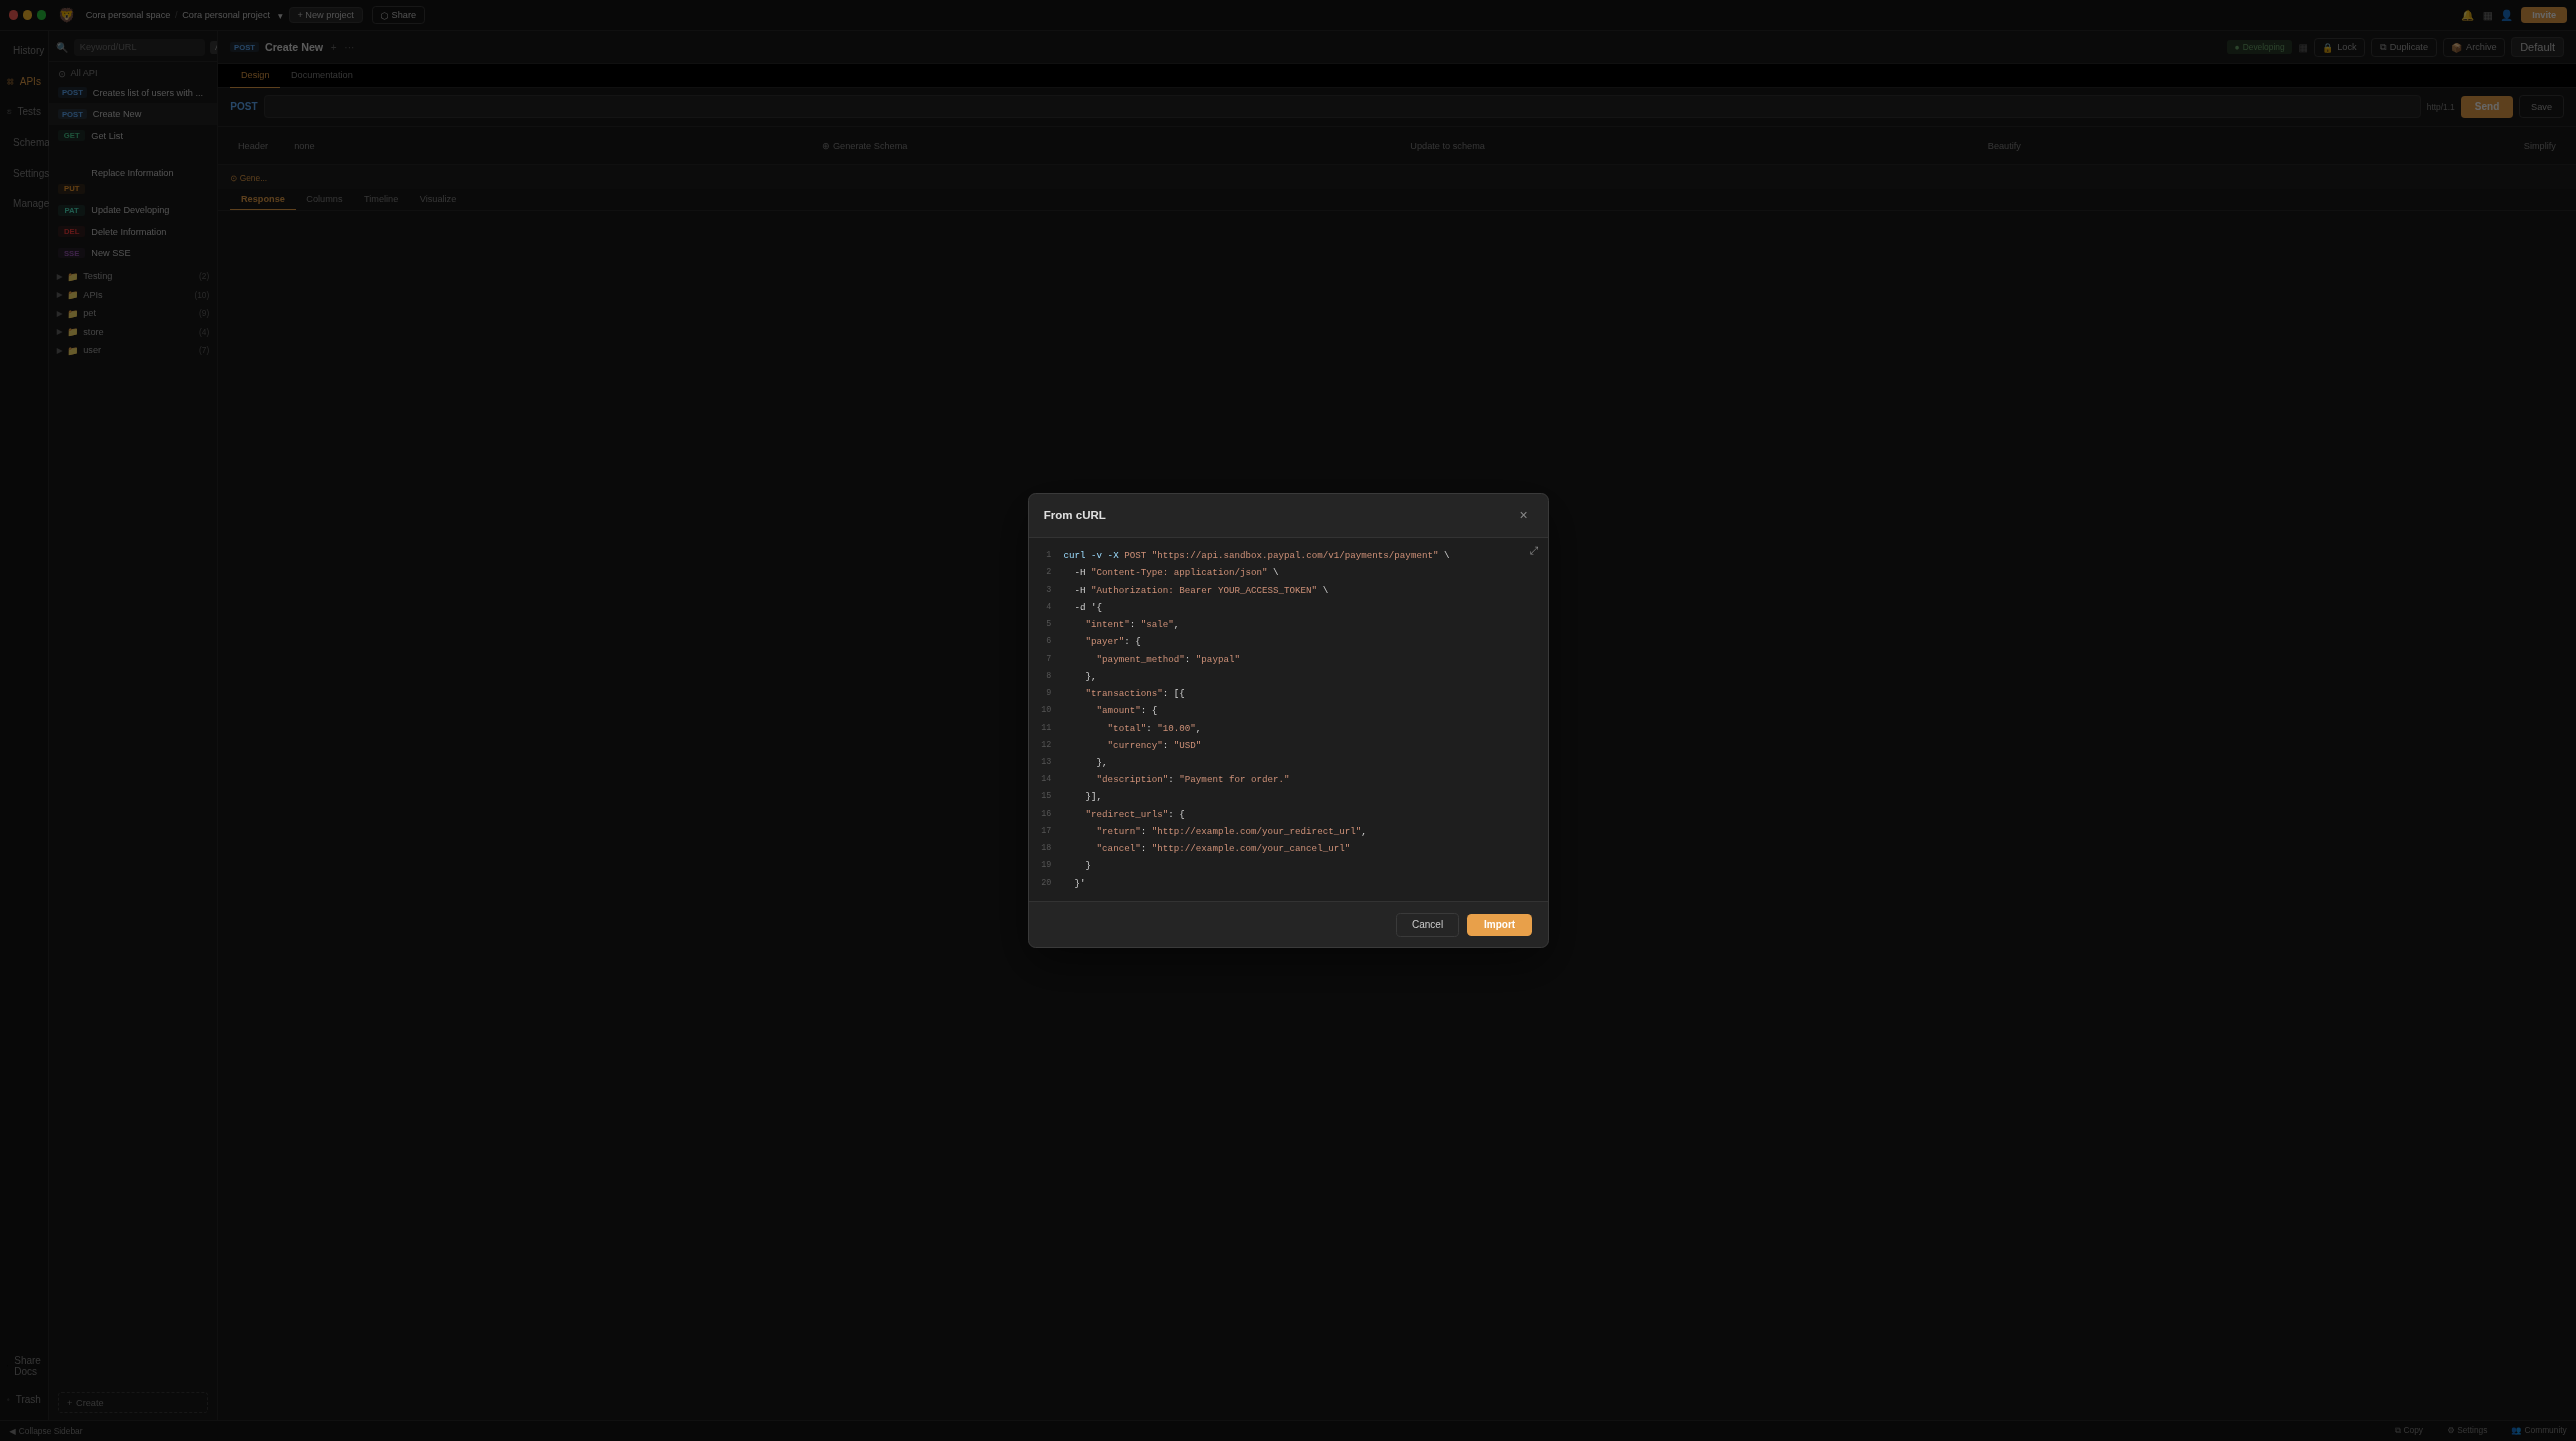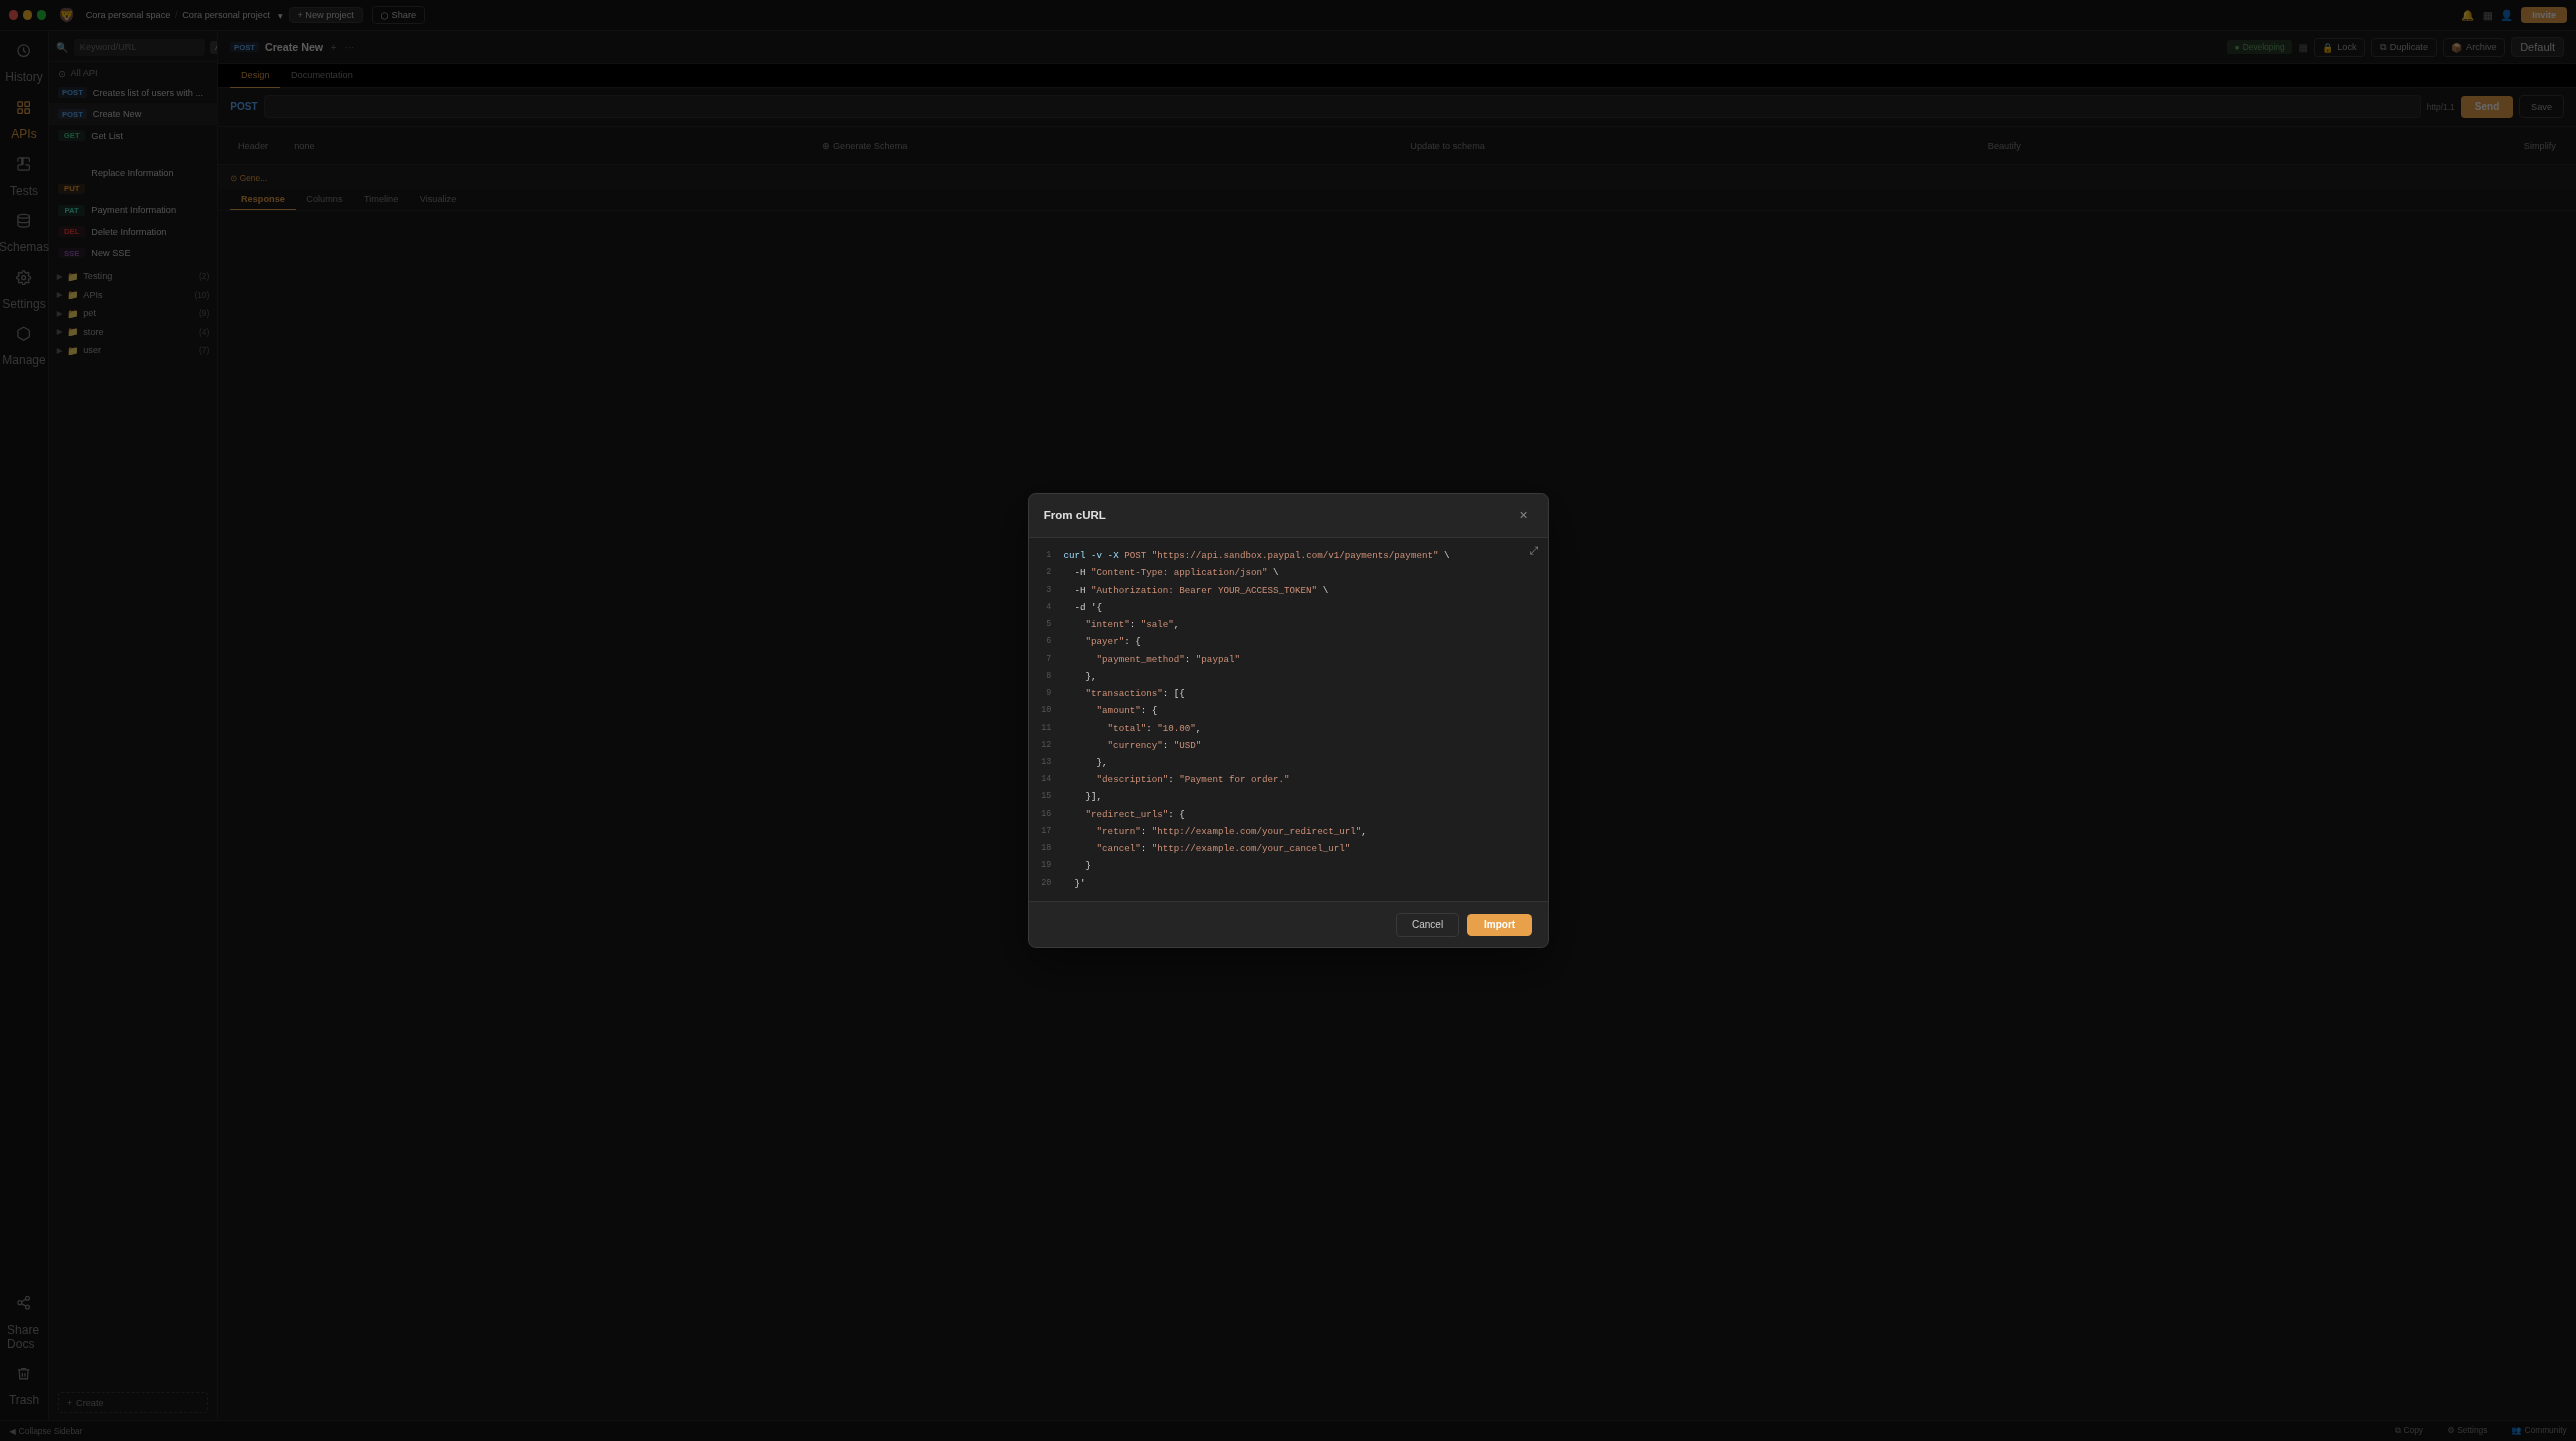--- a/index.html
+++ b/index.html
@@ -72,23 +72,23 @@
       background: #141414;
       border-right: 0.8px solid #2a2a2a;
       display: flex;
       flex-direction: column;
       align-items: center;
       padding: 6.1px 0;
       gap: 3.1px;
       flex-shrink: 0;
     }
     .icon-sidebar-item {
-      display: flex; flex-direction: column; align-items: center;
-      gap: 12px; padding: 6.1px 3.1px; border-radius: 4.6px;
-      cursor: pointer; width: 40px; color: #888; font-size: 12px;
+      display: flex; flex-direction: row; align-items: center;
+      gap: 6px; padding: 6.1px 3.1px; border-radius: 4.6px;
+      cursor: pointer; width: 40px; color: #888; font-size: 10px;
     }
     .icon-sidebar-item.active { color: #e8a04a; }
     .icon-sidebar-item svg { width: 15.3px; height: 15.3px; }
 
     
     .api-panel {
       width: 169px;
       background: #1a1a1a;
       border-right: 0.8px solid #2a2a2a;
       display: flex;
@@ -447,21 +447,21 @@
       <div class="api-item">
         <span class="method-badge badge-get">GET</span>
         <span>Get List</span>
       </div>
       <div class="api-item">
         <span class="method-badge badge-put">PUT</span>
         <span>Replace Information</span>
       </div>
       <div class="api-item">
         <span class="method-badge badge-patch">PAT</span>
-        <span>Payment Information</span>
+        <span>Update Developing</span>
       </div>
       <div class="api-item">
         <span class="method-badge badge-del">DEL</span>
         <span>Delete Information</span>
       </div>
       <div class="api-item">
         <span class="method-badge badge-sse">SSE</span>
         <span>New SSE</span>
       </div>
       <div class="folder-section">

